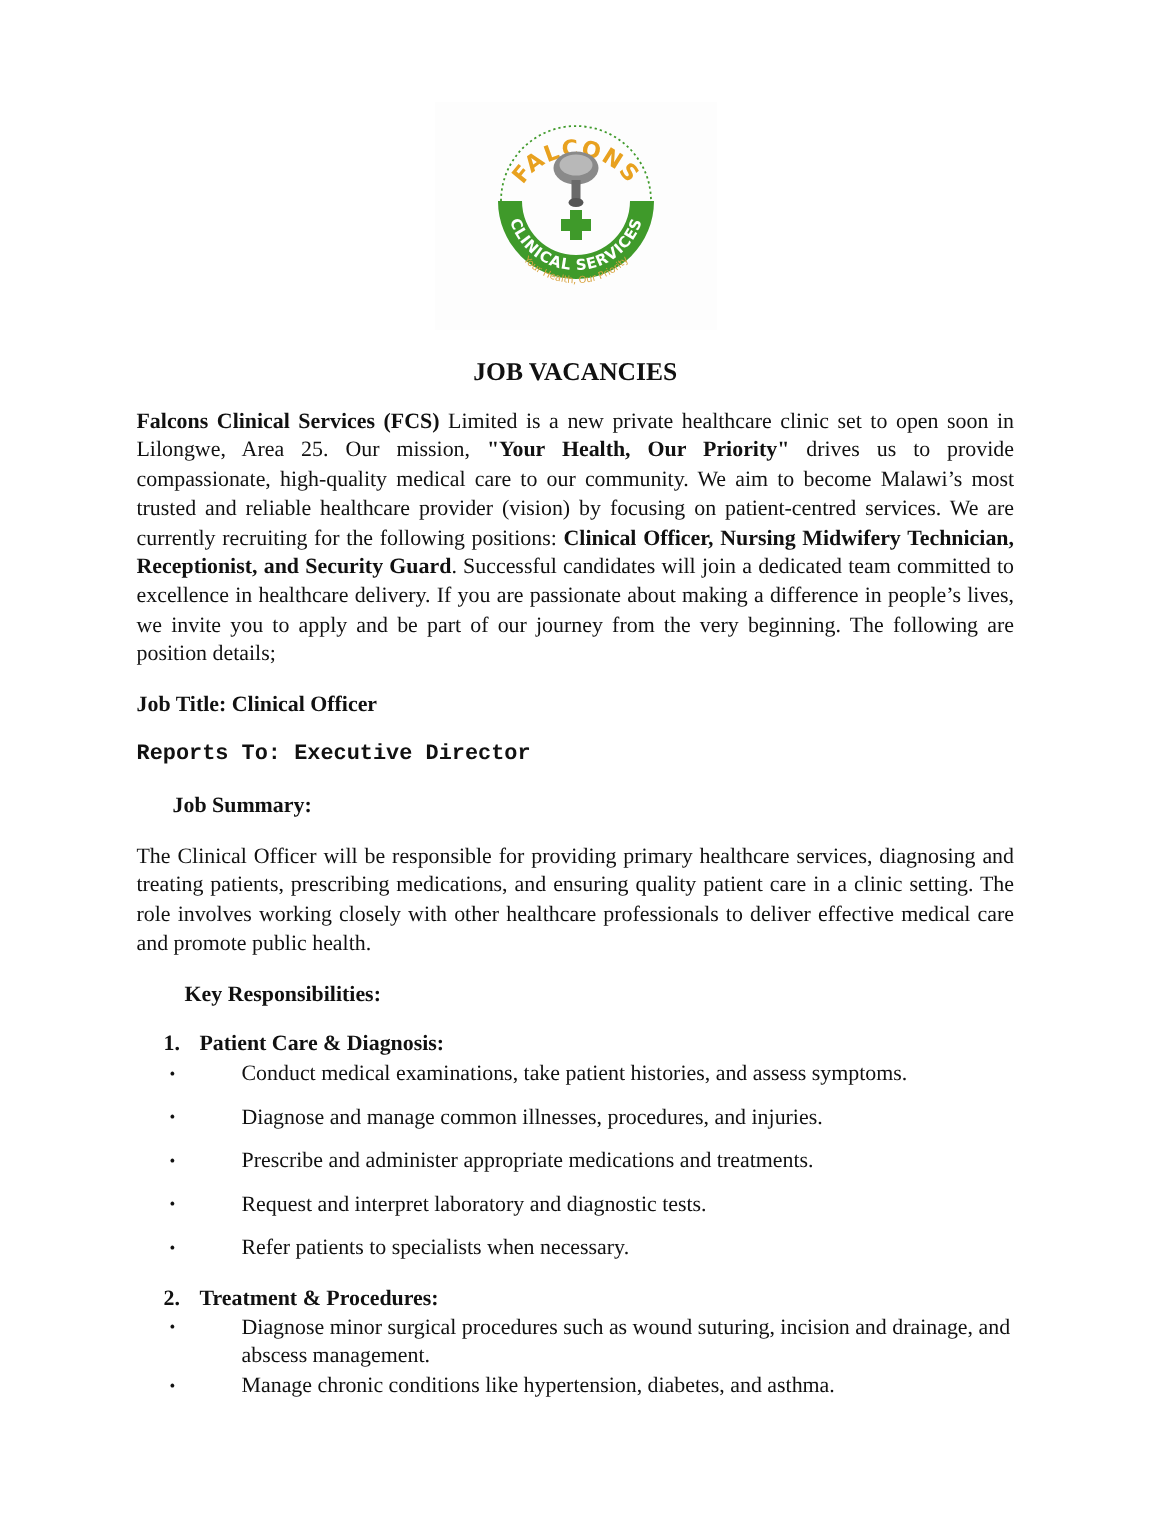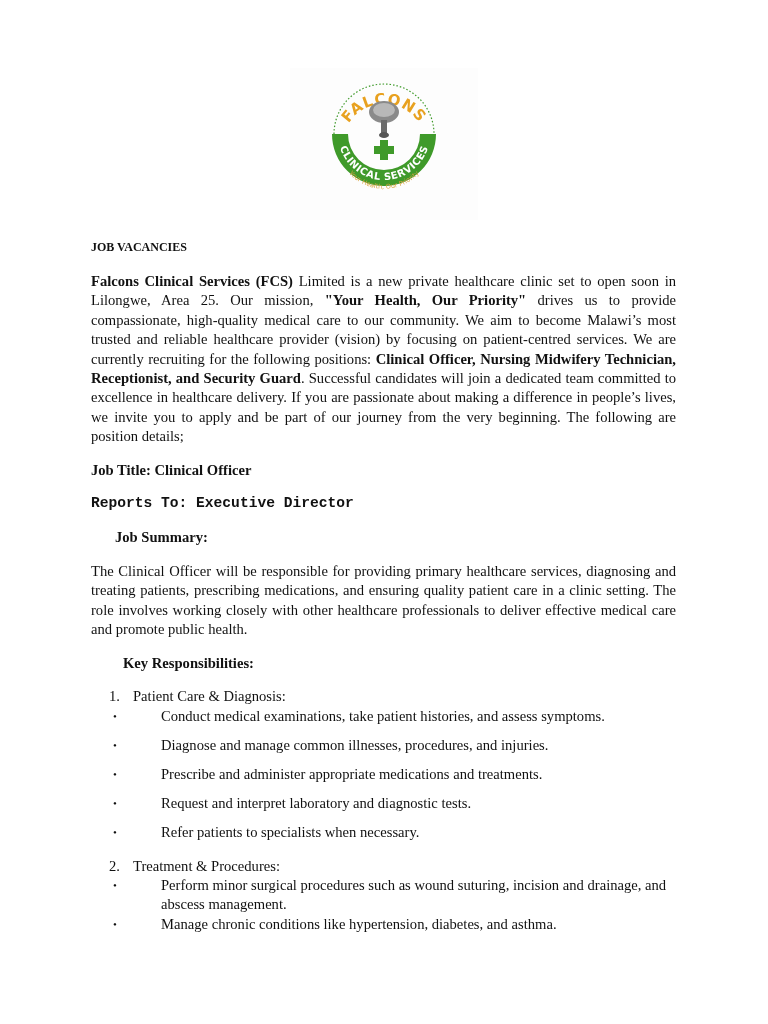--- a/index.html
+++ b/index.html
@@ -30,23 +30,24 @@
       width: 188px;
       height: 152px;
       background: #fdfdfd;
     }
     .logo-wrap svg { display: block; }
     .title {
       position: absolute;
       left: 0;
       top: 238px;
       width: 585px;
+      text-align: center;
       font-weight: bold;
       margin: 0;
-      font-size: 12px;
+      font-size: 17px;
     }
     .intro {
       position: absolute;
       left: 0;
       top: 272px;
       width: 585px;
       margin: 0;
       text-align: justify;
     }
     .b { font-weight: bold; }
@@ -61,21 +62,21 @@
       left: 0;
       top: 562px;
       width: 585px;
       margin: 0;
       text-align: justify;
     }
     .section-head {
       position: absolute;
       left: 0;
       margin: 0;
-      font-weight: normal;
+      font-weight: bold;
     }
     .num {
       display: inline-block;
       width: 24px;
       margin-left: 18px;
     }
     .bullet {
       position: absolute;
       left: 0;
       width: 585px;
@@ -167,20 +168,20 @@
     </p>
   <p class="bullet" style="top:823px;">
       <span class="dot">•</span>
       <span class="txt">Refer patients to specialists when necessary.</span>
     </p>
 
   <p class="section-head" style="top:857px;"><span class="num">2.</span><span>Treatment &amp; Procedures:</span></p>
 
   <p class="bullet" style="top:876px;">
       <span class="dot">•</span>
-      <span class="txt">Perform minor surgical procedures such as wound suturing, incision and drainage, and abscess management.</span>
+      <span class="txt">Diagnose minor surgical procedures such as wound suturing, incision and drainage, and abscess management.</span>
     </p>
   <p class="bullet" style="top:915px;">
       <span class="dot">•</span>
       <span class="txt">Manage chronic conditions like hypertension, diabetes, and asthma.</span>
     </p>
 
 </div>
 
 </body></html>

